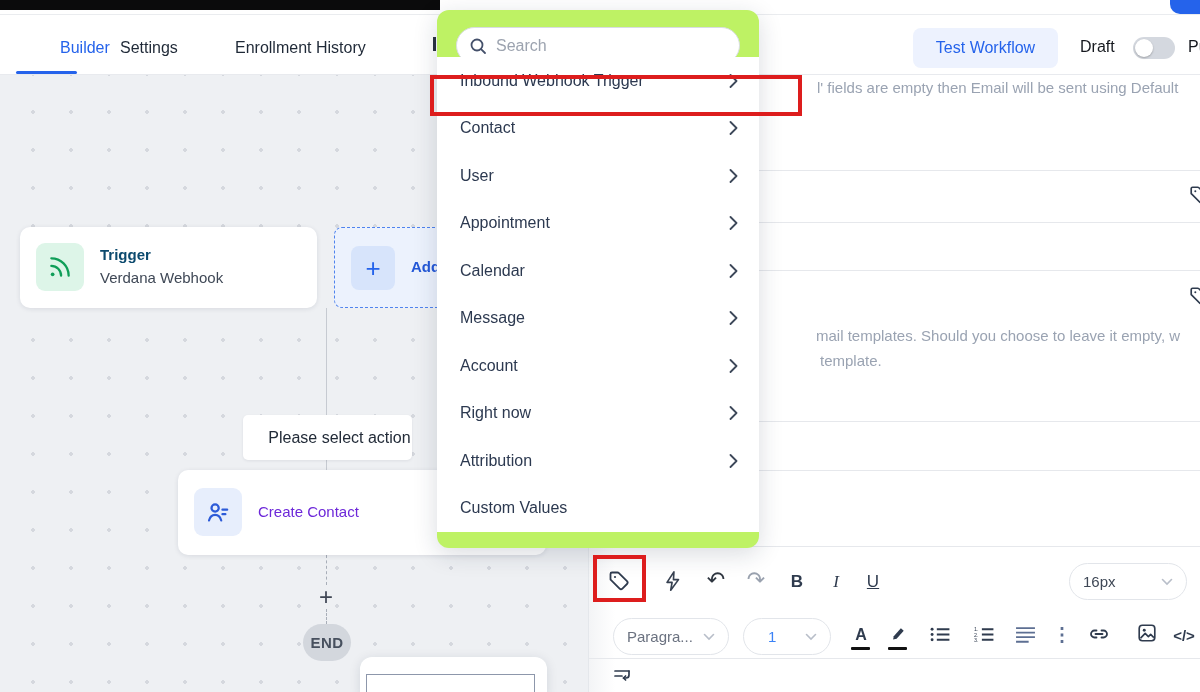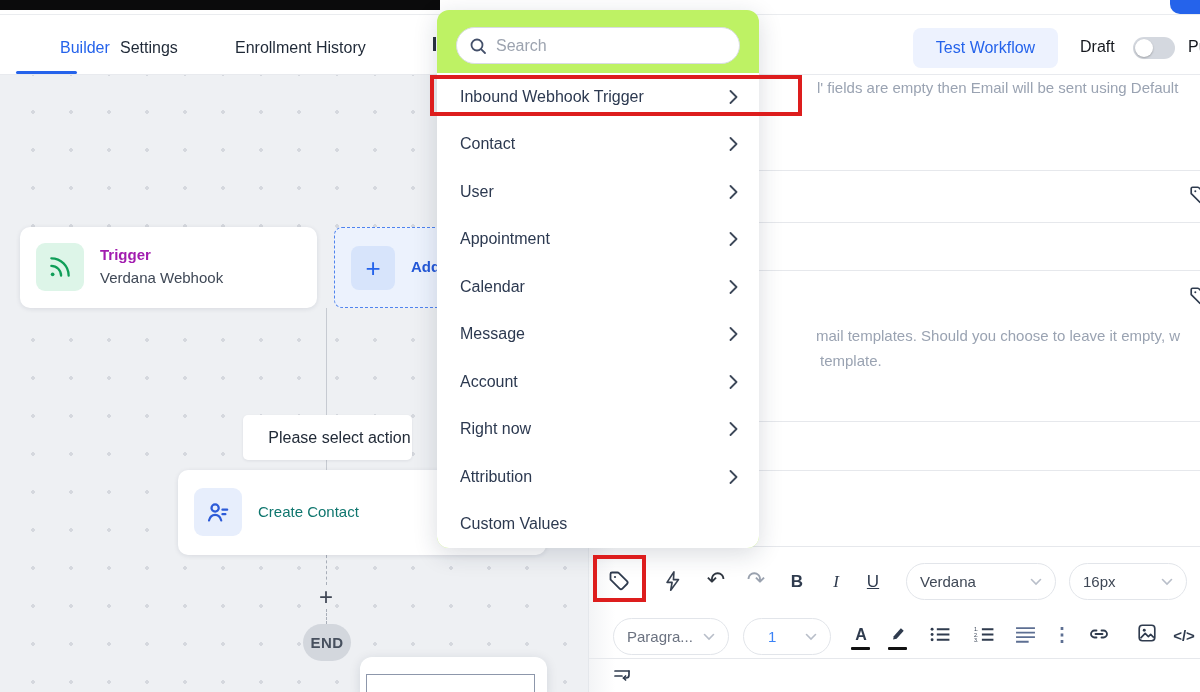--- a/index.html
+++ b/index.html
@@ -56,21 +56,21 @@
   .knob { position:absolute; left:2px; top:2px; width:18px; height:18px; background:#fff; border-radius:50%; box-shadow:0 1px 2px rgba(0,0,0,.25); }
   .pub-lbl { position:absolute; left:1188px; top:38px; font-size:16px; color:#15181e; white-space:nowrap; }
 
   
   .dropdown { left:437px; top:10px; width:322px; height:538px; background:#bef264; border-radius:12px;
     box-shadow:0 6px 24px rgba(25,35,60,.16); z-index:10; overflow:hidden; }
   .search-wrap { position:absolute; left:19px; top:17px; right:19px; height:37px; border:1px solid #d8dce2;
     border-radius:19px; display:flex; align-items:center; padding:0 12px; background:#fff; }
   .search-wrap input { border:none; outline:none; flex:1; margin-left:9px; font-size:16px; color:#333; font-family:"Liberation Sans",sans-serif; }
   .search-wrap input::placeholder { color:#9ca3af; }
-  .menu { position:absolute; left:0; top:63px; right:0; }
+  .menu { position:absolute; left:0; top:47px; right:0; }
   .menu-item { height:47.5px; display:flex; align-items:center; justify-content:space-between;
     padding:0 21px 0 23px; font-size:16px; color:#2c3950; cursor:pointer; background:#fff; }
 
   
   .redbox { position:absolute; border:4px solid #dd1d1d; z-index:20; }
 
   
   .bottom-card { left:360px; top:657px; width:187px; height:40px; background:#fff; border-radius:12px 12px 0 0;
     box-shadow:0 2px 12px rgba(20,30,55,.12); z-index:2; }
   .bottom-inner { position:absolute; left:6px; top:17px; width:169px; height:30px; border:1.6px solid #8d97ab; background:#fff; }
@@ -90,41 +90,41 @@
     <div class="end-pill" style="left:303px; top:549px; width:48px; height:37px;">END</div>
 
     <div class="card" style="left:20px; top:152px; width:297px; height:81px;">
       <div class="icon-sq" style="left:16px; top:16px; background:#ddf5e8;">
         <svg width="26" height="26" viewBox="0 0 24 24" fill="none" stroke="#0f9e58" stroke-width="2.1" stroke-linecap="round">
           <path d="M4 11a9 9 0 0 1 9 9"></path>
             <path d="M4 4a16 16 0 0 1 16 16"></path>
             <circle cx="5.2" cy="18.8" r="1.7" fill="#0f9e58" stroke="none"></circle>
         </svg>
       </div>
-      <div class="abs" style="left:80px; top:19px; font-size:15px; font-weight:600; color:#a21caf;">Trigger</div>
+      <div class="abs" style="left:80px; top:19px; font-size:15px; font-weight:600; color:#0c4a6e;">Trigger</div>
       <div class="abs" style="left:80px; top:42px; font-size:15px; color:#3f4856;">Verdana Webhook</div>
     </div>
 
     <div class="add-box" style="left:334px; top:152px; width:254px; height:81px;">
       <div class="plus-sq" style="left:16px; top:18px;">+</div>
       <div class="abs" style="left:76px; top:30px; font-size:15px; font-weight:600; color:#2458d8;">Add</div>
     </div>
 
     <div class="prompt-box" style="left:243px; top:340px; width:169px; height:45px;padding-left:24px;">Please select action</div>
 
     <div class="card" style="left:178px; top:395px; width:368px; height:85px;">
       <div class="icon-sq" style="left:16px; top:18px; background:#e7eefc;">
         <svg width="27" height="27" viewBox="0 0 24 24" fill="none" stroke="#2d5bd8" stroke-width="2" stroke-linecap="round">
           <circle cx="9" cy="8" r="3.2"></circle>
             <path d="M3.6 19c.7-3.2 2.9-5 5.4-5s4.7 1.8 5.4 5"></path>
             <path d="M15.5 9.5h4.2"></path>
             <path d="M15.5 13.5h2.6"></path>
         </svg>
       </div>
-      <div class="abs" style="left:80px; top:33px; font-size:15px; color:#0f766e;">Create Contact</div>
+      <div class="abs" style="left:80px; top:33px; font-size:15px; color:#6d28d9;">Create Contact</div>
     </div>
   </div>
 
   <div class="abs editor">
     <div class="edge-fade"></div>
 
     <div class="muted" style="left:228px; top:4px;">l' fields are empty then Email will be sent using Default</div>
     <div class="muted" style="left:227px; top:252px;">mail templates. Should you choose to leave it empty, w</div>
     <div class="muted" style="left:231px; top:277px;">template.</div>
 
@@ -158,26 +158,20 @@
     <button class="tbtn" style="left:70px; top:491px; width:28px; height:30px;">
       <svg width="22" height="24" viewBox="0 0 24 24" fill="none" stroke="#374151" stroke-width="1.8" stroke-linejoin="round">
           <path d="M13 2 5.5 13.5H11L9.5 22 18 10.5h-5.5L13 2z"></path>
         </svg>
     </button>
     <button class="tbtn glyph-undo" style="left:113px; top:490px; width:28px; height:30px;">↶</button>
     <button class="tbtn glyph-redo" style="left:153px; top:490px; width:28px; height:30px;">↷</button>
     <button class="tbtn fmt" style="left:196px; top:492px; width:24px; height:28px; font-weight:700;">B</button>
     <button class="tbtn fmt" style="left:236px; top:492px; width:22px; height:28px; font-family:'Liberation Serif',serif; font-style:italic;">I</button>
     <button class="tbtn fmt" style="left:272px; top:492px; width:24px; height:28px; text-decoration:underline;">U</button>
-    <div class="pill" style="left:317px; top:488px; width:150px;">
-      <span>Verdana</span>
-      <svg width="12" height="8" viewBox="0 0 12 8">
-          <path d="M1.5 1.5 6 6l4.5-4.5" fill="none" stroke="#b8bec9" stroke-width="1.6" stroke-linecap="round"></path>
-        </svg>
-    </div>
     <div class="pill" style="left:480px; top:488px; width:118px;">
       <span>16px</span>
       <svg width="12" height="8" viewBox="0 0 12 8">
           <path d="M1.5 1.5 6 6l4.5-4.5" fill="none" stroke="#b8bec9" stroke-width="1.6" stroke-linecap="round"></path>
         </svg>
     </div>
 
     <div class="pill" style="left:24px; top:543px; width:116px; color:#6b7280;">
       <span>Paragra...</span>
       <svg width="12" height="8" viewBox="0 0 12 8">

